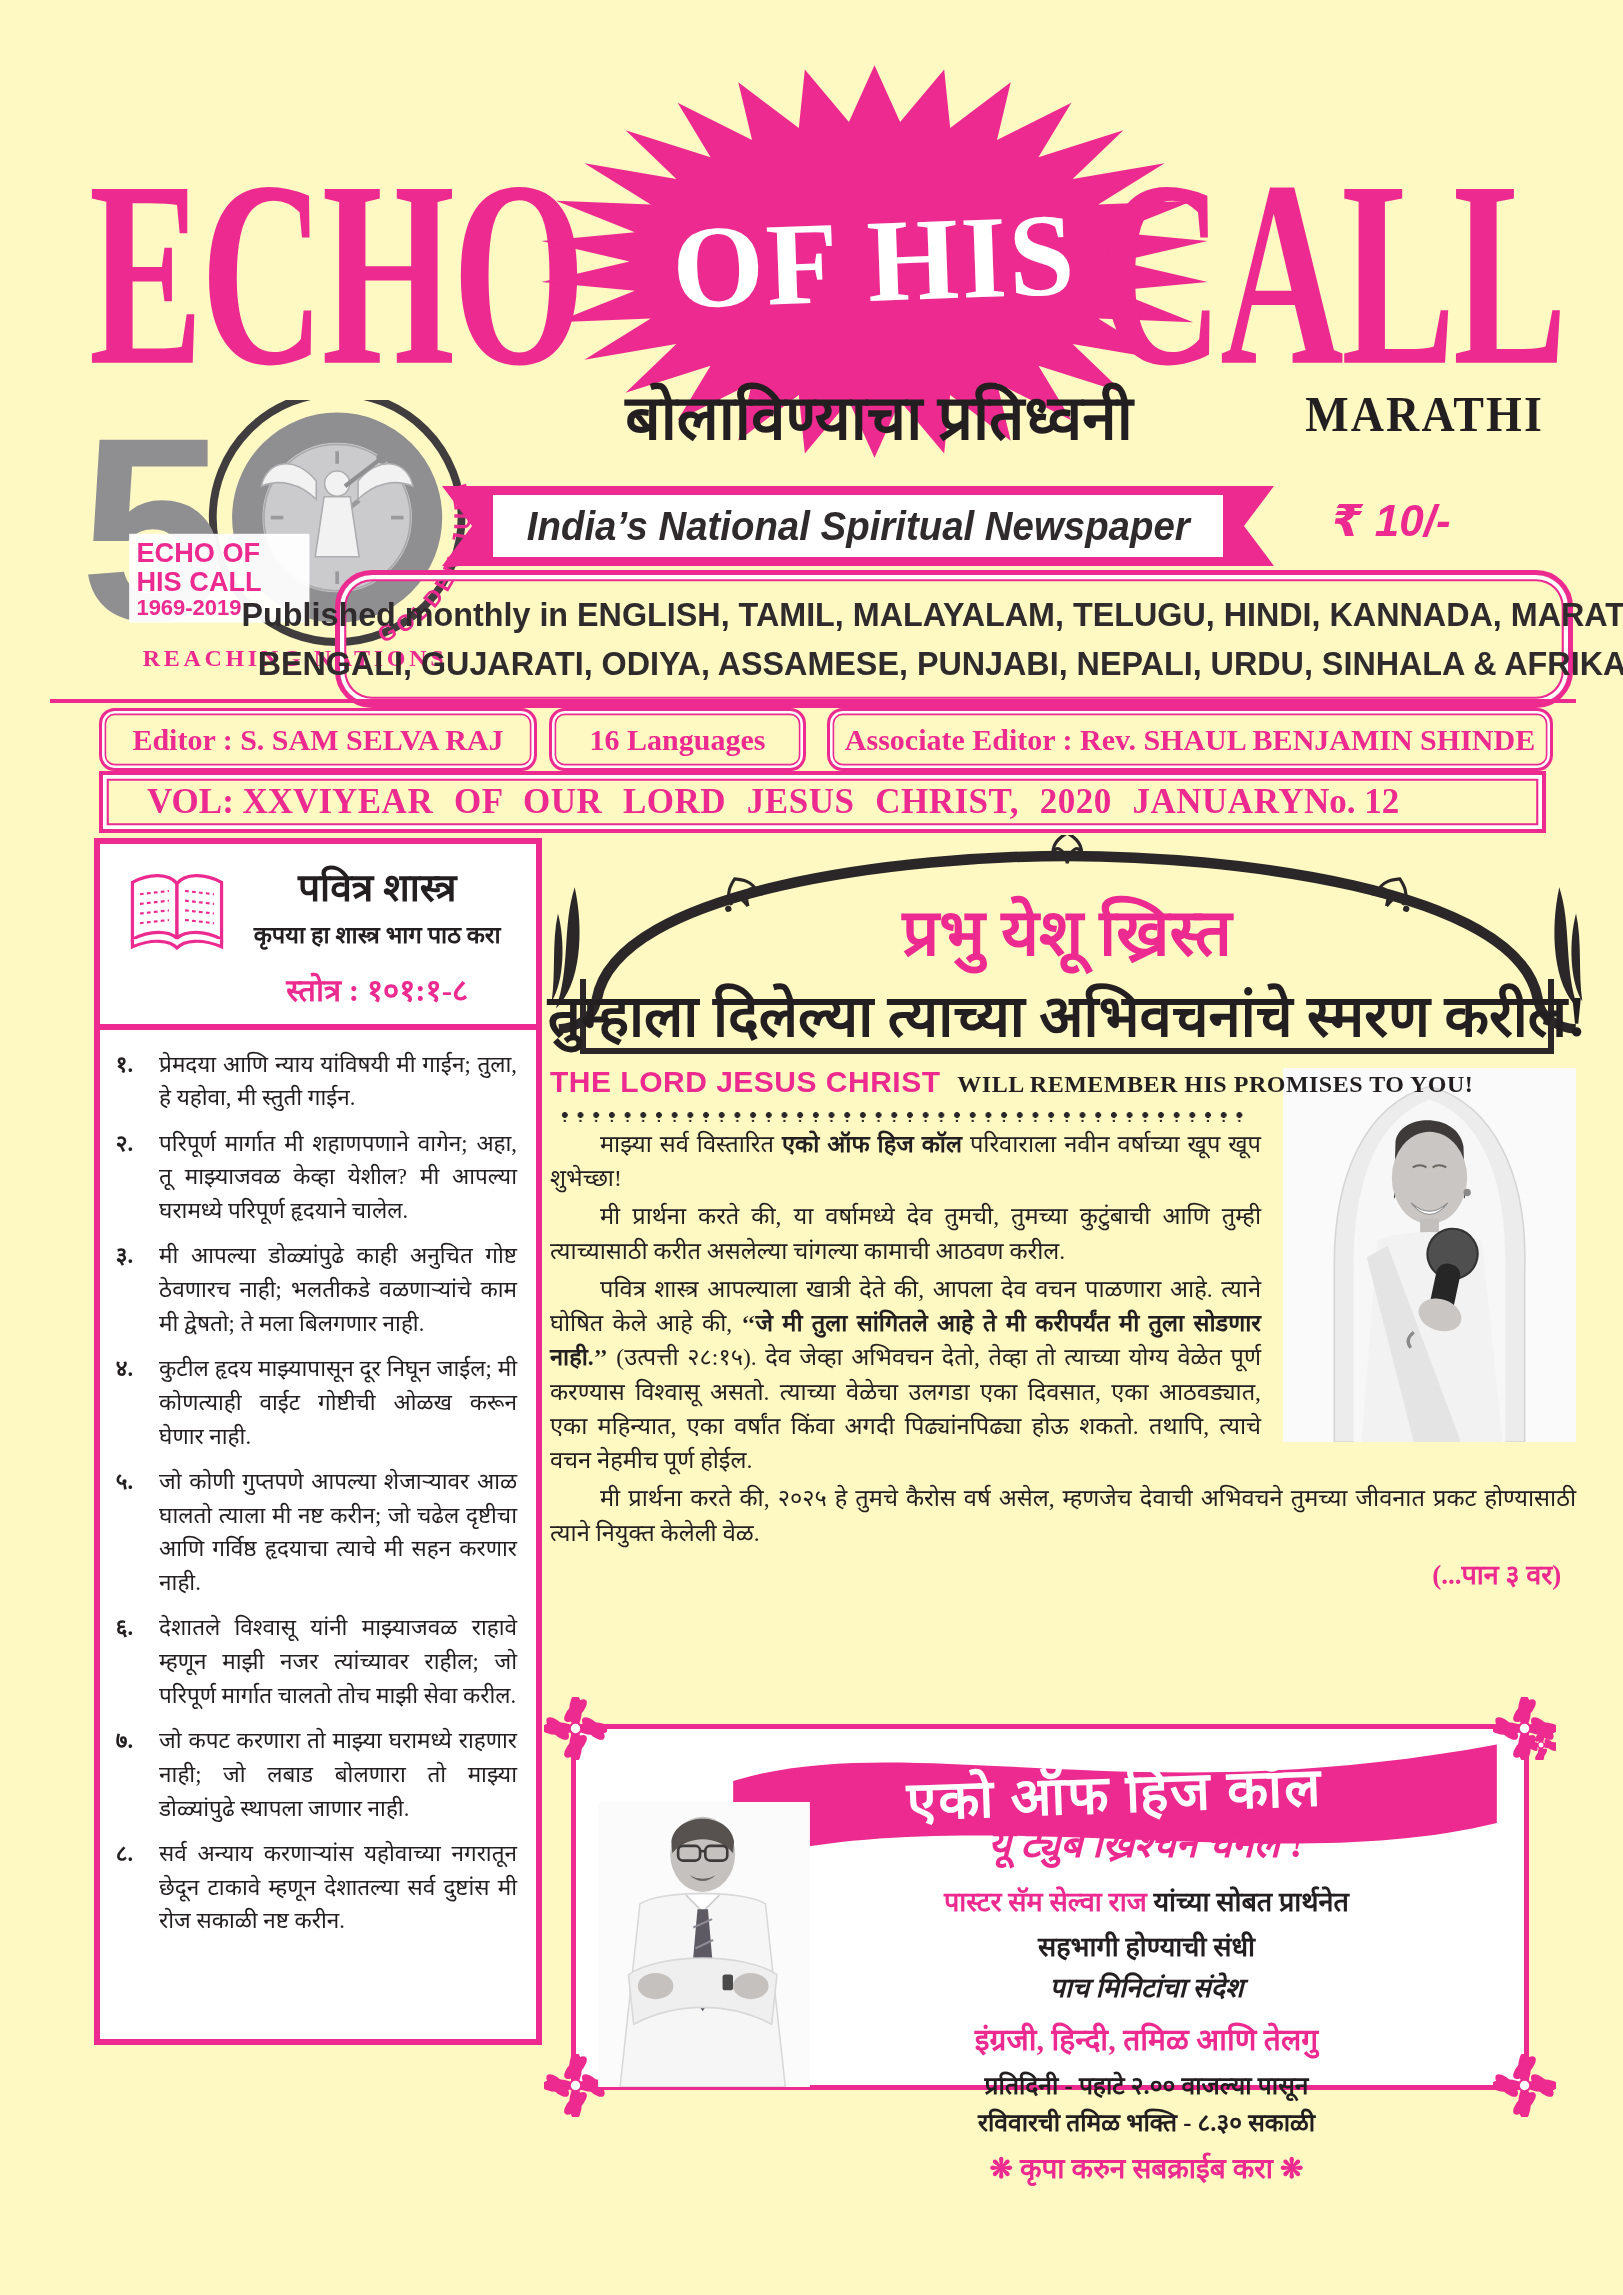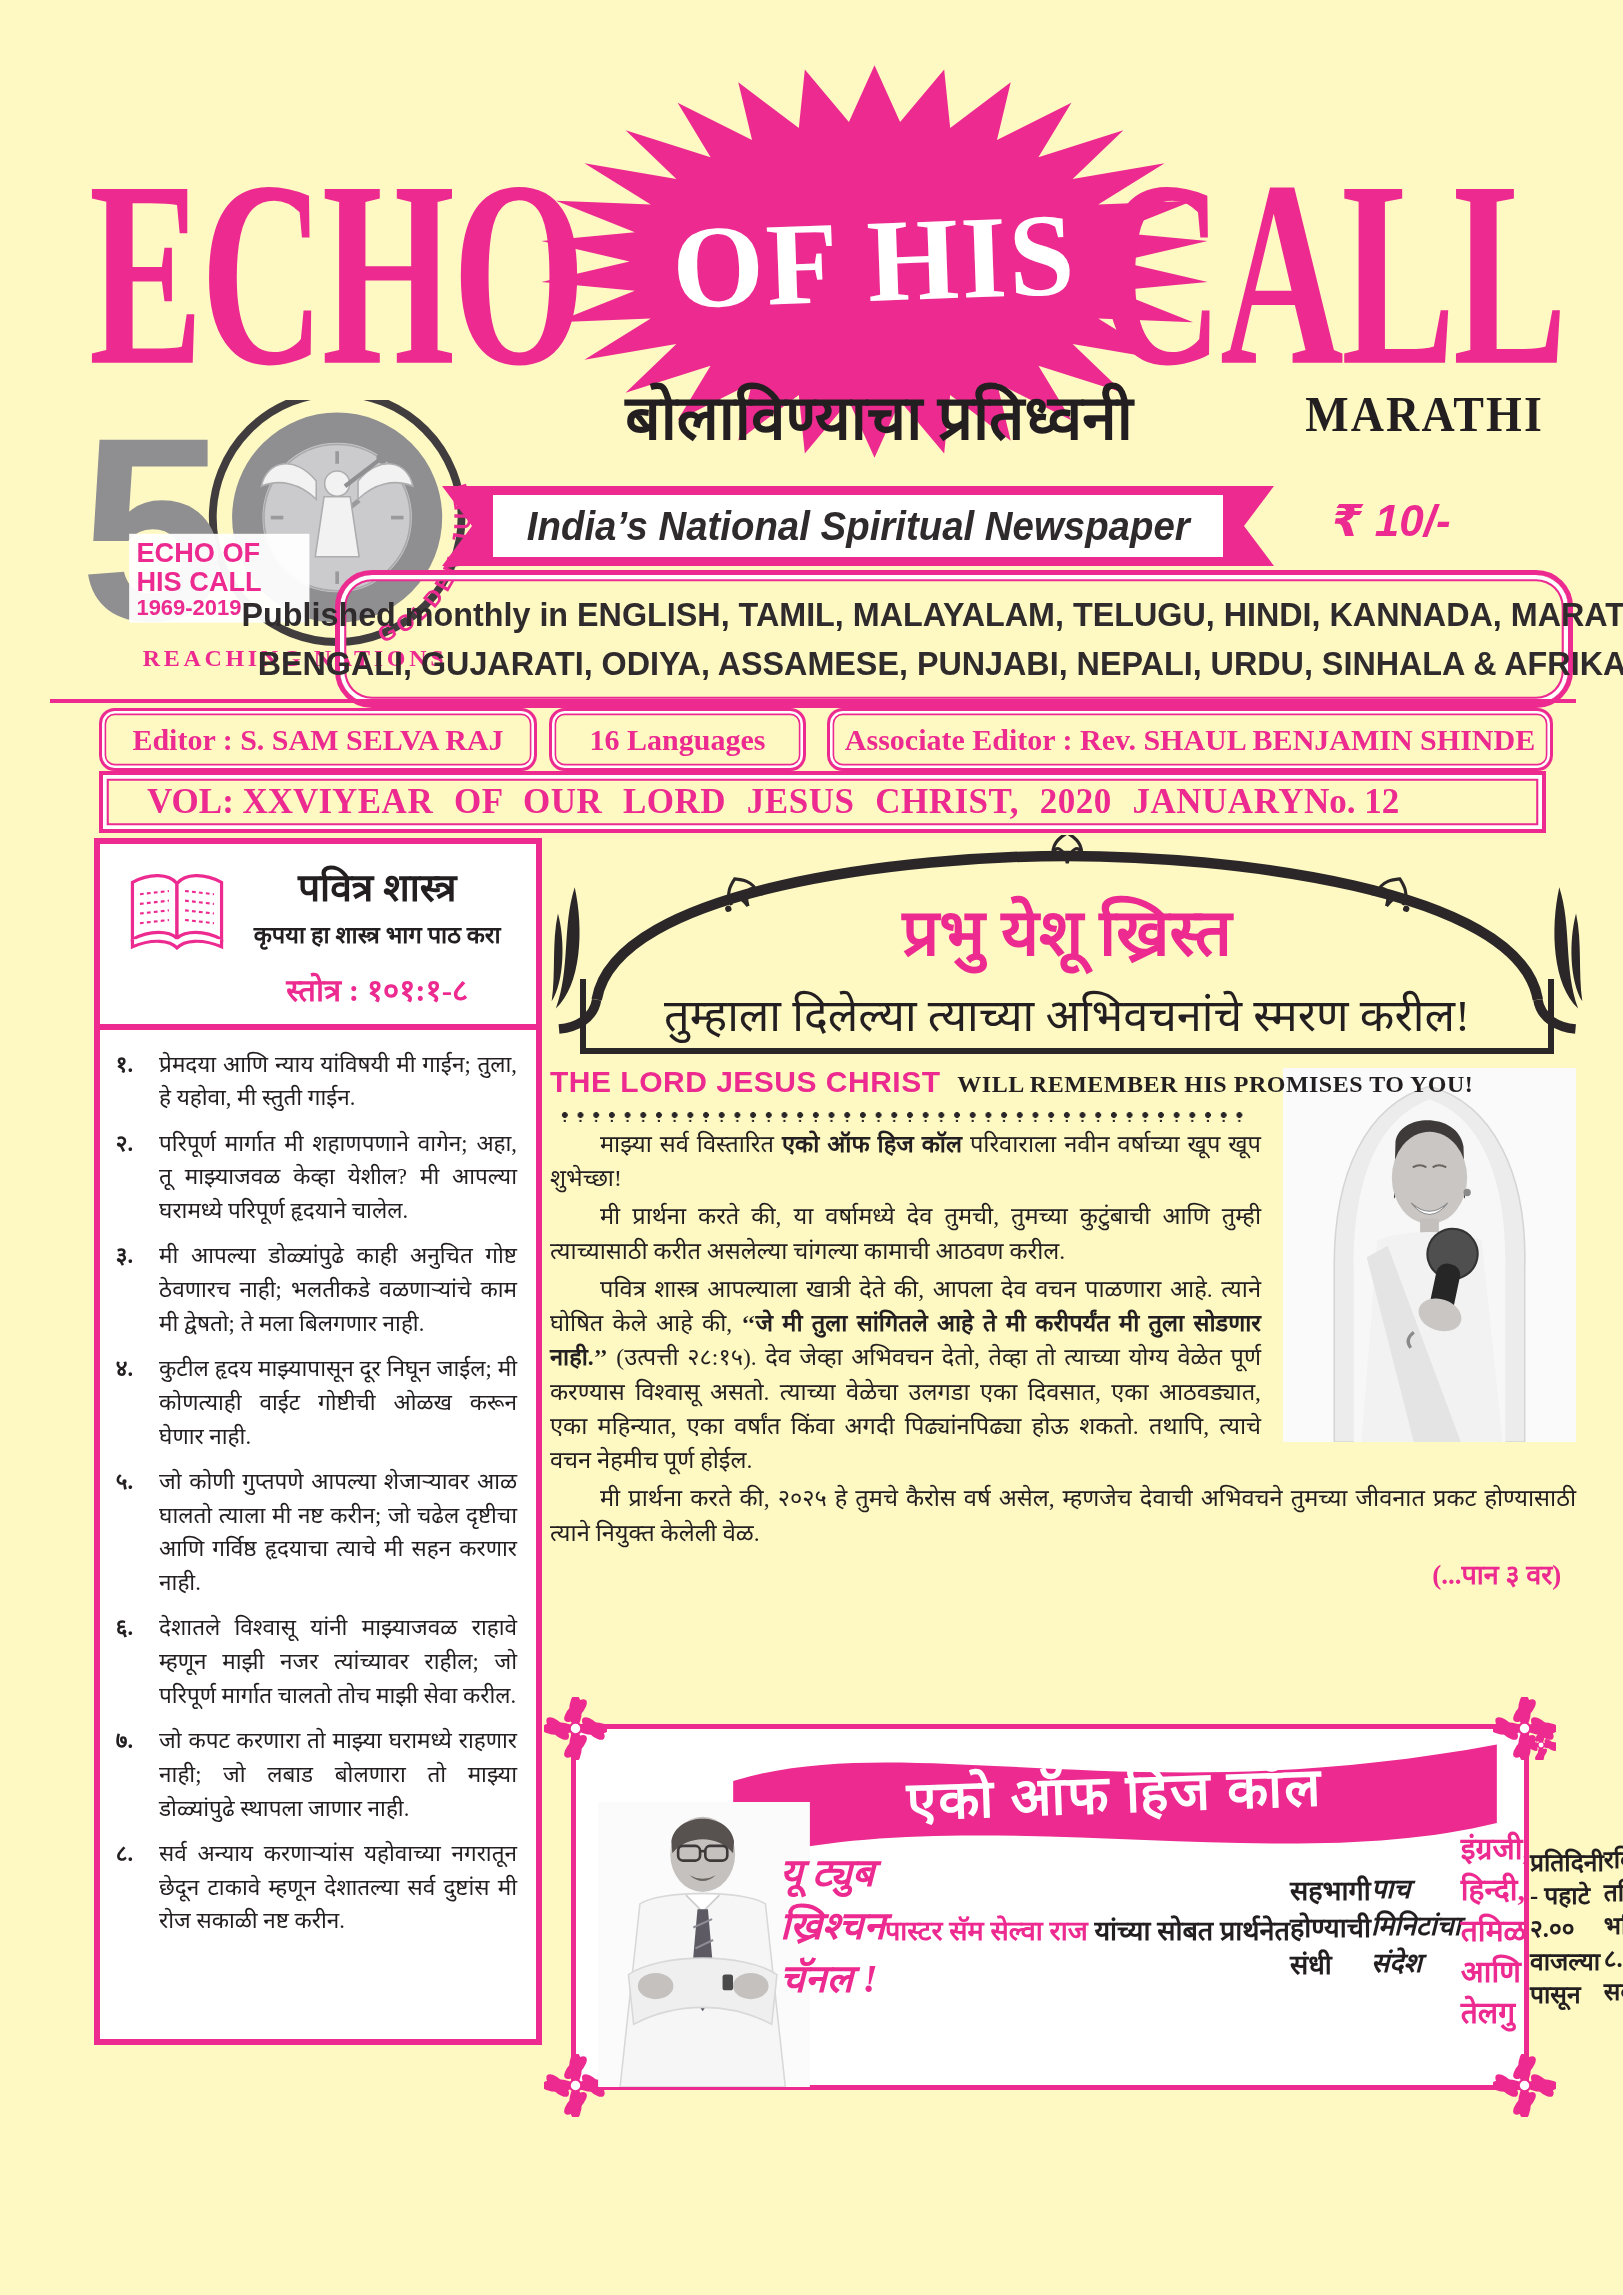--- a/index.html
+++ b/index.html
@@ -75,21 +75,21 @@
   .v-text{flex:1;font-size:22.5px;line-height:1.5;text-align:justify;color:var(--ink);}
 
   
   #article-col{position:absolute;left:550px;top:835px;width:1026px;}
   #arch{position:relative;width:1034px;height:217px;}
   #arch svg{position:absolute;left:0;top:0;}
   #headline{position:absolute;left:0;top:51px;width:100%;text-align:center;
             font-size:65px;font-weight:bold;color:var(--pink);}
   #subhead-box{position:absolute;left:30px;right:30px;top:144px;height:69px;
                border:6.8px solid var(--dark);border-top:none;display:flex;align-items:center;justify-content:center;}
-  #subhead-box span{font-size:45px;font-weight:normal;color:var(--ink);white-space:nowrap;}
+  #subhead-box span{font-size:58px;font-weight:bold;color:var(--ink);white-space:nowrap;}
 
   #photo-woman{float:right;width:293px;height:374px;margin:3.1px 0 7.3px 22px;}
   #lead-line{margin-top:12.6px;text-align:center;white-space:nowrap;}
   #lead-pink{font-family:"Liberation Sans","DejaVu Sans",sans-serif;font-weight:bold;
              font-size:30px;color:var(--pink);letter-spacing:0.5px;}
   #lead-black{font-weight:bold;font-size:24px;color:var(--ink);margin-left:14.7px;letter-spacing:0.5px;}
   #byline{margin-top:9.4px;text-align:center;font-size:24.6px;font-weight:bold;font-style:italic;color:var(--ink);}
   #orn-row{width:686px;height:13.6px;margin:9.4px 0 5.2px 7.9px;
            background-image:radial-gradient(circle 3.1px at 6.8px 6.8px,var(--dark) 0 2.6px,transparent 3.1px),
                             radial-gradient(circle 1.6px at 6.8px 12.6px,var(--dark) 0 1px,transparent 1.6px);
@@ -102,22 +102,22 @@
 
   
   #yt-box{position:absolute;left:571px;top:1724px;width:958px;height:366px;
           border:5.2px solid var(--pink);box-sizing:border-box;background:#fff;}
   .corner-flw{position:absolute;width:63px;height:63px;}
   #flw-tl{left:-32px;top:-32px;} #flw-tr{right:-32px;top:-32px;}
   #flw-bl{left:-32px;bottom:-32px;} #flw-br{right:-32px;bottom:-32px;}
   #yt-banner{position:absolute;left:157px;top:4.2px;width:764px;height:136px;}
   #yt-banner text{font-weight:bold;fill:#fff;letter-spacing:4px;}
   #photo-pastor{position:absolute;left:22px;top:73px;width:212px;height:285px;}
-  #yt-stack{position:absolute;left:204px;top:85px;width:733px;display:flex;flex-direction:row;
-            align-items:center;}
+  #yt-stack{position:absolute;left:204px;top:85px;width:733px;display:flex;flex-direction:column;
+            align-items:center;text-align:center;}
   .yt-l1{font-size:39px;font-weight:bold;font-style:italic;color:var(--pink);margin-top:1px;}
   .yt-l2{font-size:27px;font-weight:bold;margin-top:13.6px;white-space:nowrap;}
   .yt-l2 .p{color:var(--pink);} .yt-l2 .k{color:var(--ink);}
   .yt-l3{font-size:27px;font-weight:bold;color:var(--ink);margin-top:8.4px;}
   .yt-l4{font-size:27px;font-weight:bold;font-style:italic;color:var(--ink);margin-top:4.2px;}
   .yt-l5{font-size:30px;font-weight:bold;color:var(--pink);margin-top:12.6px;}
   .yt-l6{font-size:24.6px;font-weight:bold;color:var(--ink);margin-top:9.4px;}
   .yt-l7{font-size:24.6px;font-weight:bold;color:var(--ink);margin-top:4.2px;}
   .yt-l8{font-size:28px;font-weight:bold;color:var(--pink);margin-top:9.4px;}
 </style>

